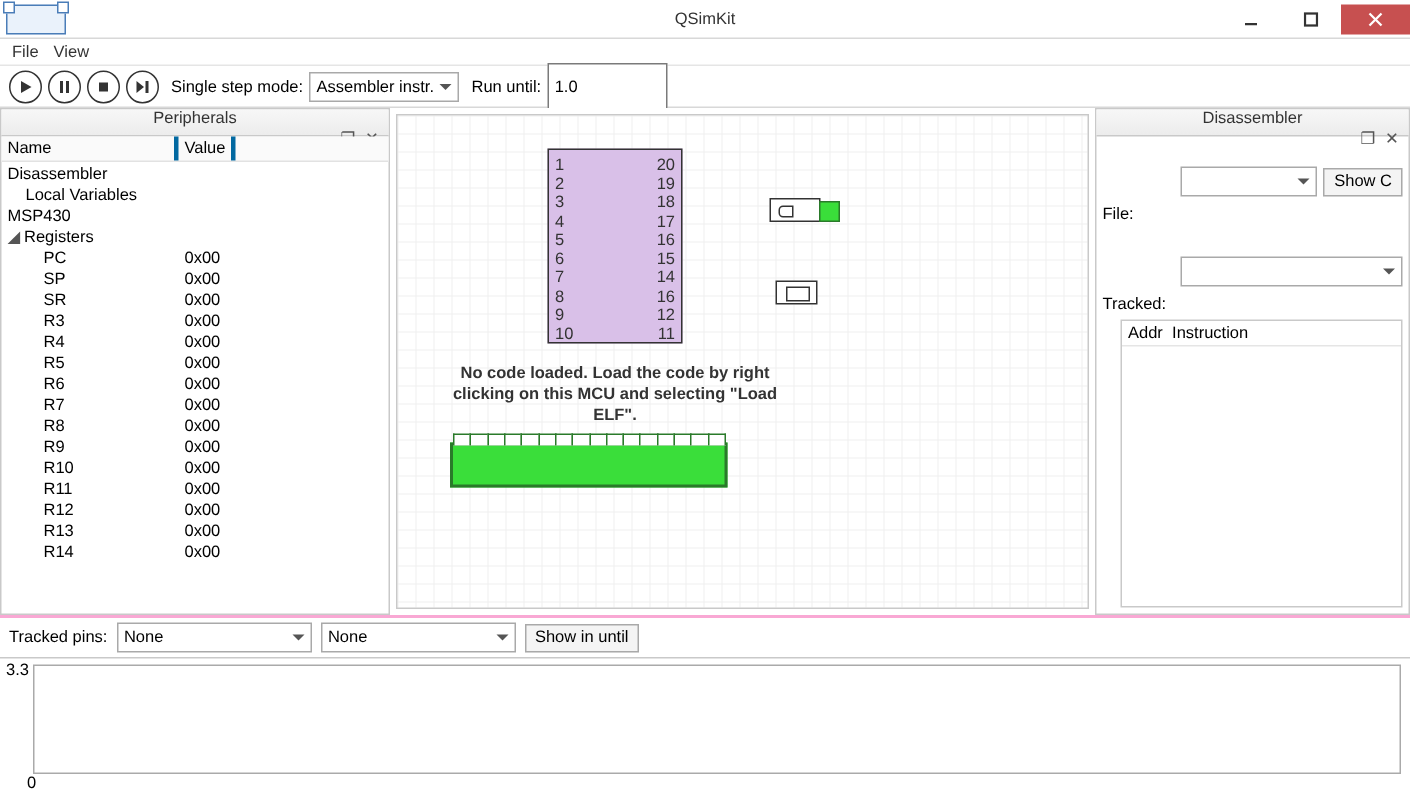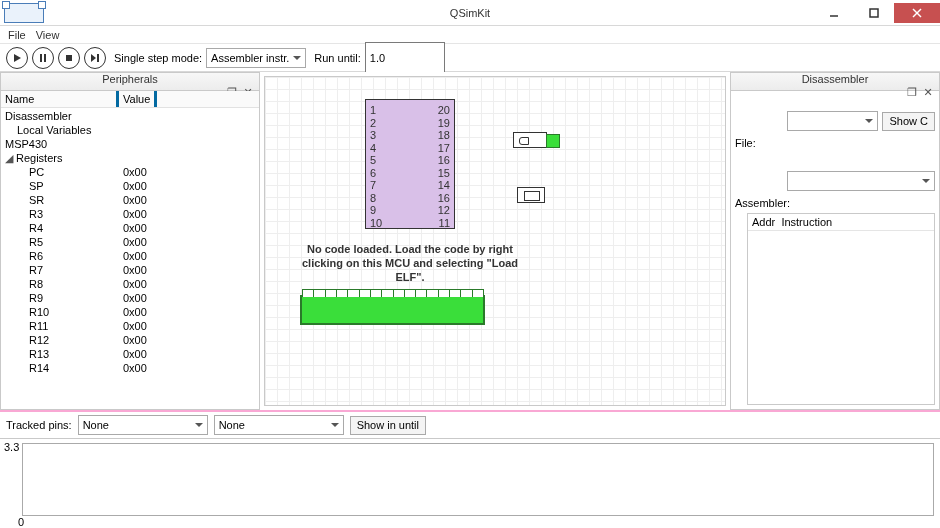--- a/index.html
+++ b/index.html
@@ -305,21 +305,21 @@
         <button class="pb">❐</button>
         <button class="pb">✕</button>
       </span>
     </div>
     <div class="formrow">
       <label>File:</label>
       <div class="select"></div>
       <button class="btn">Show C</button>
     </div>
     <div class="formrow">
-      <label>Assembler:</label>
+      <label>Tracked:</label>
       <div class="select"></div>
     </div>
     <div class="dlist">
       <div class="hdr"><span>Addr</span>&nbsp;&nbsp;<span>Instruction</span></div>
     </div>
   </div>
 </div>
 
 <div class="tracked">
   <span>Tracked pins:</span>

